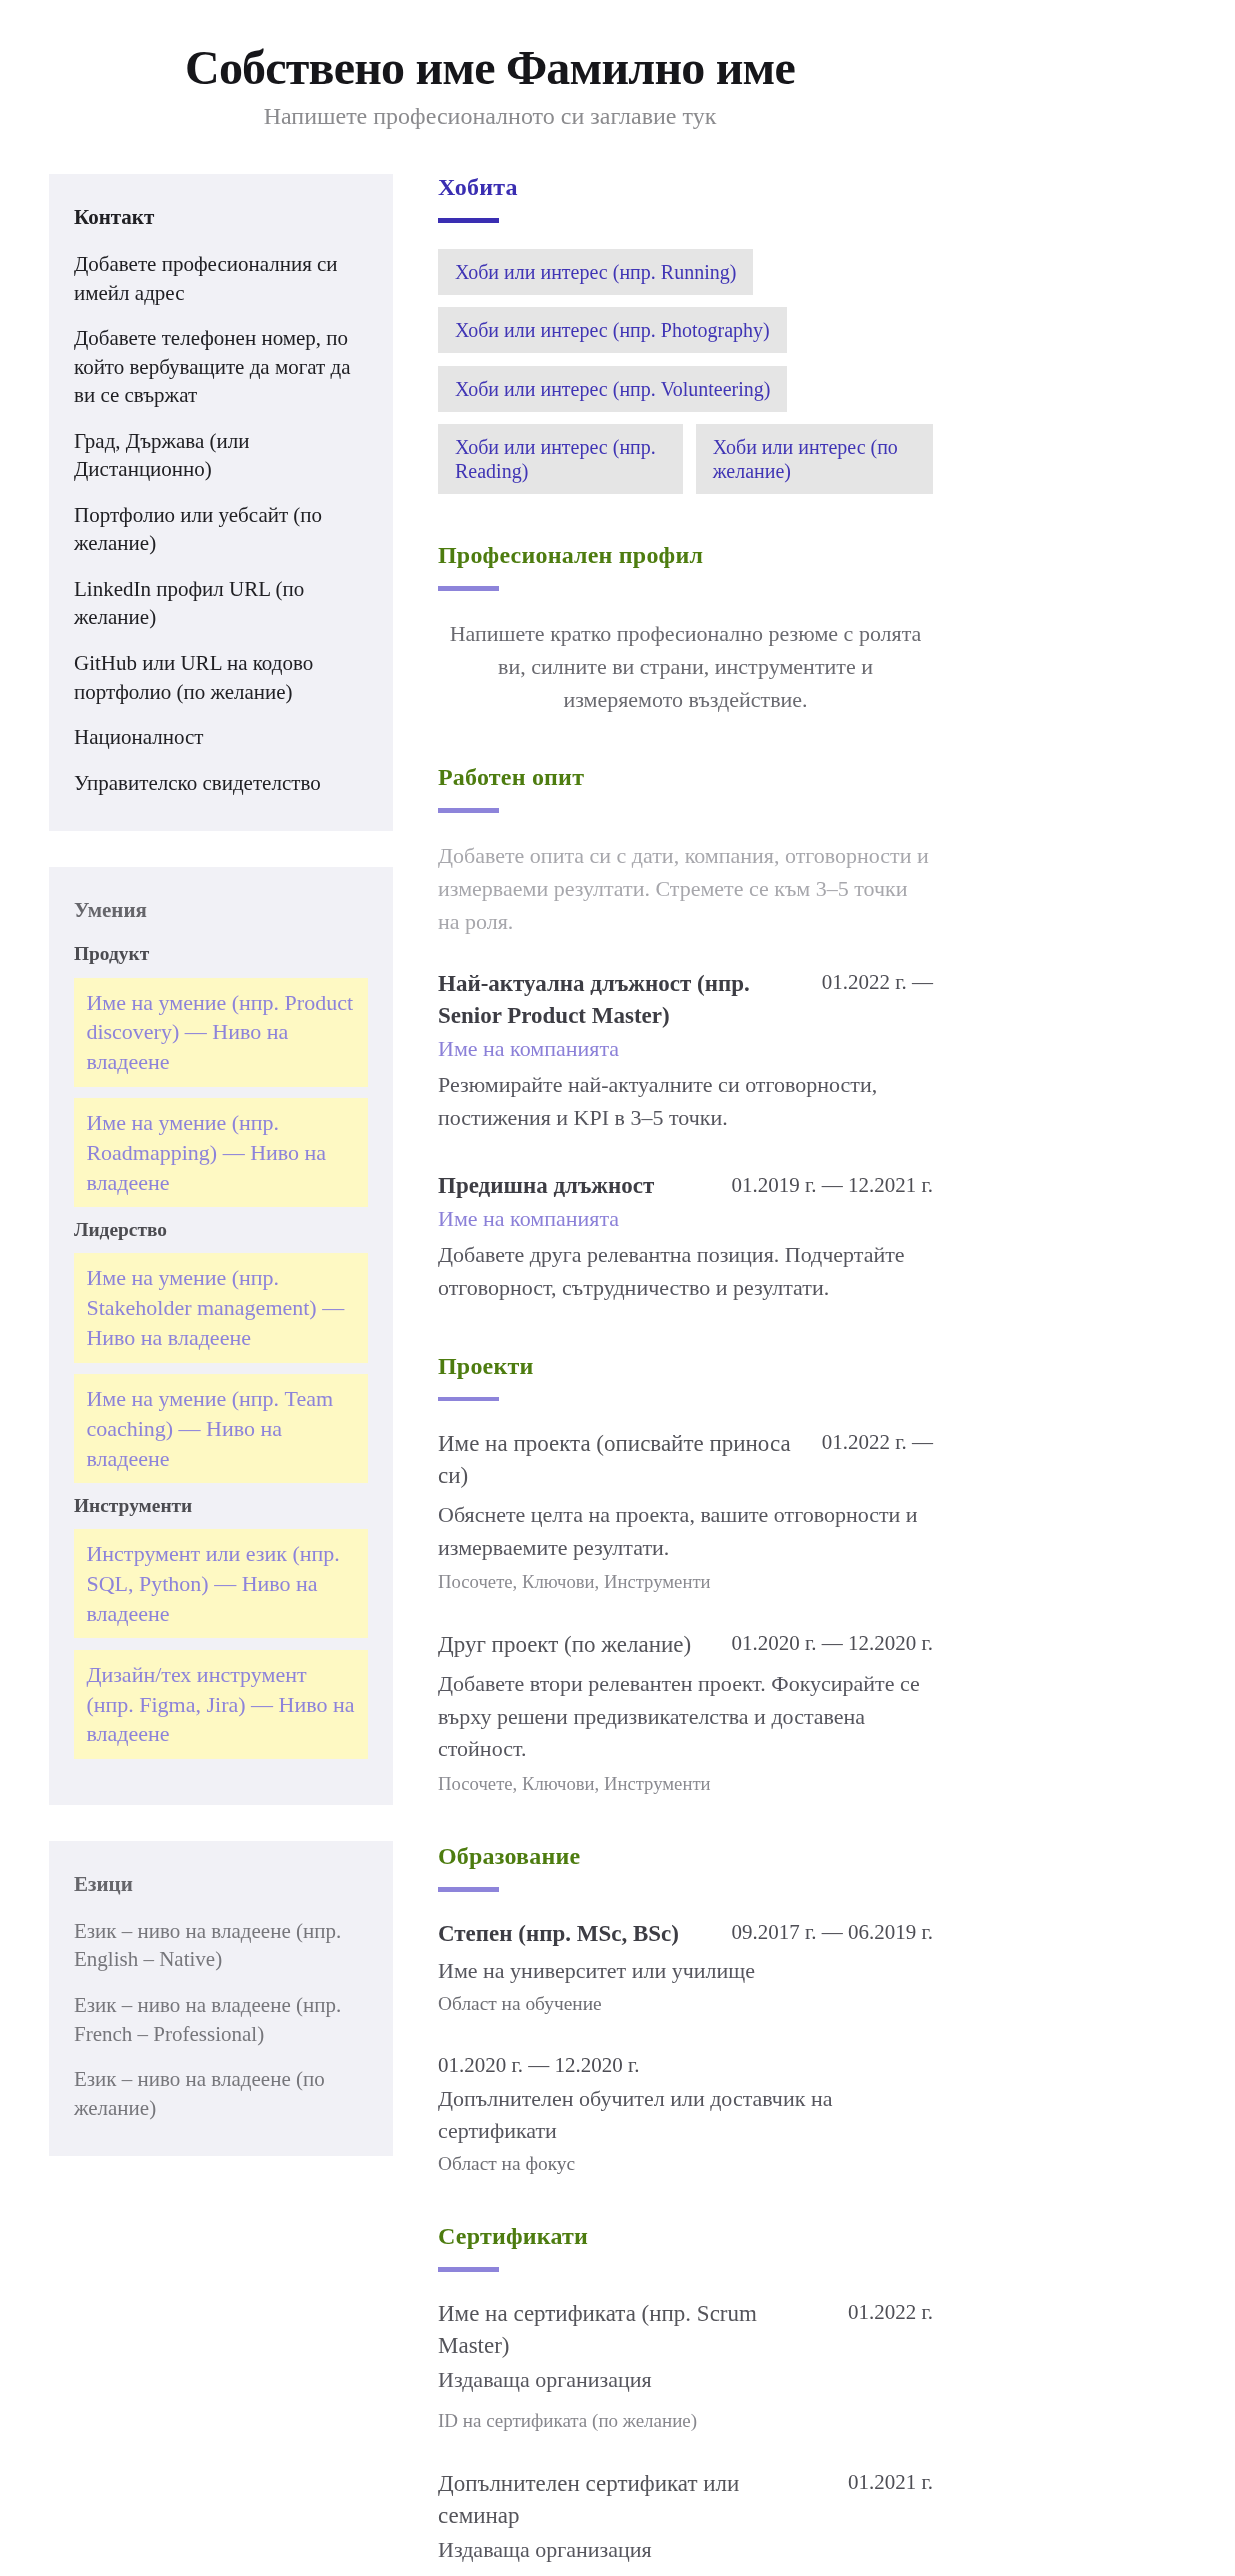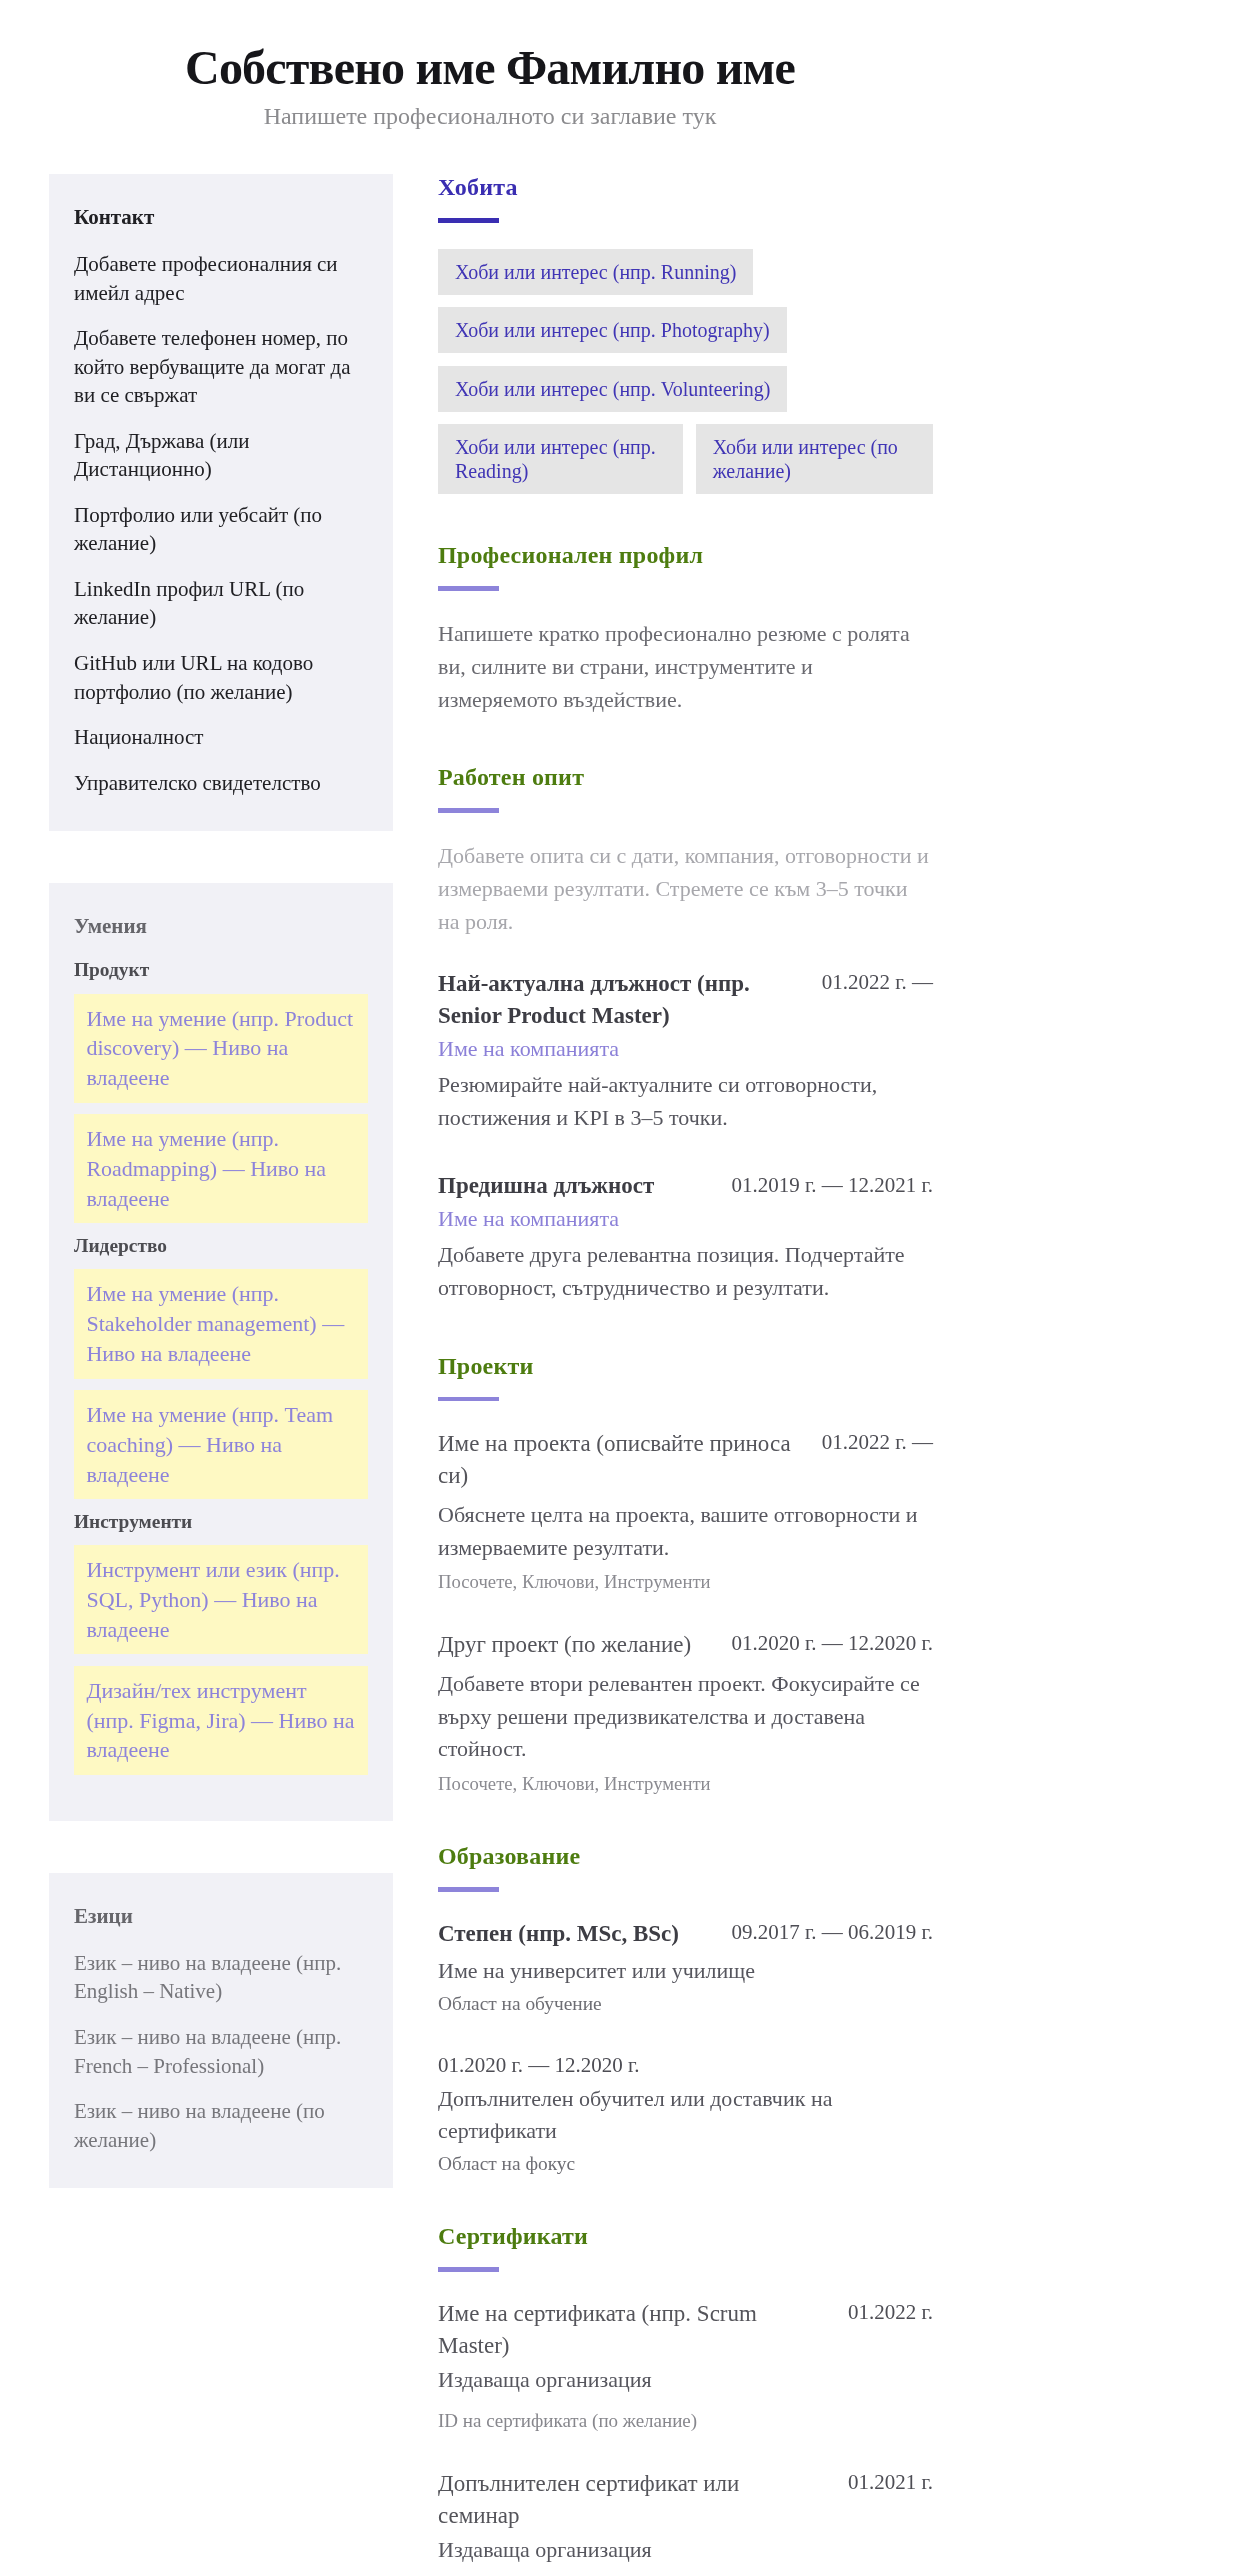--- a/index.html
+++ b/index.html
@@ -18,21 +18,21 @@
   }
   .page-subtitle { margin-top: 7.8px; font-size: 24px; color: #8b8b8e; }
 
   
   .columns {
     display: flex; align-items: flex-start;
     padding: 44px 47px 0 49px; gap: 45px;
   }
 
   
-  .sidebar { width: 344px; flex: 0 0 344px; display: flex; flex-direction: column; gap: 52px; }
+  .sidebar { width: 344px; flex: 0 0 344px; display: flex; flex-direction: column; gap: 36px; }
   .side-box { background: #f1f1f6; padding: 31px 25px 34px; }
   .side-title { font-size: 21px; font-weight: 700; margin-bottom: 20px; }
   .side-title.dark { color: #202024; }
   .side-title.gray { color: #66666b; }
   .contact-item { font-size: 21px; line-height: 1.36; color: #202024; margin-bottom: 17px; }
   .contact-item:last-child { margin-bottom: 0; }
   .skill-group-label { font-size: 19.4px; font-weight: 700; color: #4c4c51; margin: 6.2px 0 12.4px; }
   .skill-chip {
     background: #fef9c3; color: #8d83da;
     font-size: 22px; line-height: 1.35;
@@ -52,21 +52,21 @@
   .rule.indigo { background: #3a2eb2; }
   .rule.purple { background: #8d84da; }
 
   .chip-row { display: flex; gap: 12.4px; margin-bottom: 12.4px; }
   .chip-row:last-child { margin-bottom: 0; }
   .chip {
     display: inline-block; background: #e5e5e5; color: #4035b5;
     font-size: 20px; line-height: 1.2; padding: 11px 17px;
   }
 
-  .body-text { font-size: 22px; line-height: 1.5; color: #6a6a70; }
+  .body-text { font-size: 22px; line-height: 1.5; color: #6a6a70; text-align: center; }
   .intro-text { font-size: 22px; line-height: 1.5; color: #a7a7ac; margin-bottom: 29.6px; }
 
   .entry { margin-bottom: 36px; }
   .entry:last-child { margin-bottom: 0; }
   .entry-head { display: flex; align-items: flex-start; }
   .entry-title { flex: 1 1 auto; font-size: 23px; line-height: 1.4; padding-right: 26.4px; }
   .entry-title.bold { font-weight: 700; color: #3d3d44; }
   .entry-title.plain { font-weight: 400; color: #54545a; }
   .entry-date { flex: 0 0 auto; font-size: 21px; color: #4d4d54; white-space: nowrap; padding-top: 2.3px; }
   .company-name { font-size: 22px; color: #8b80d8; margin-top: 3.9px; }

